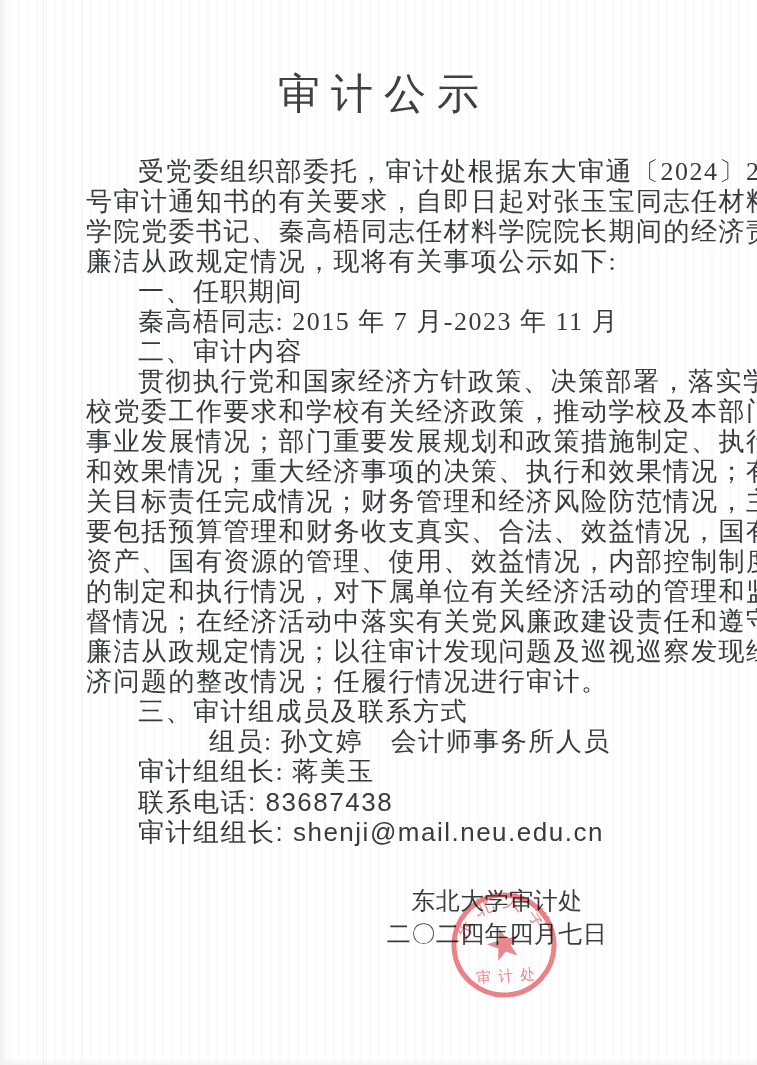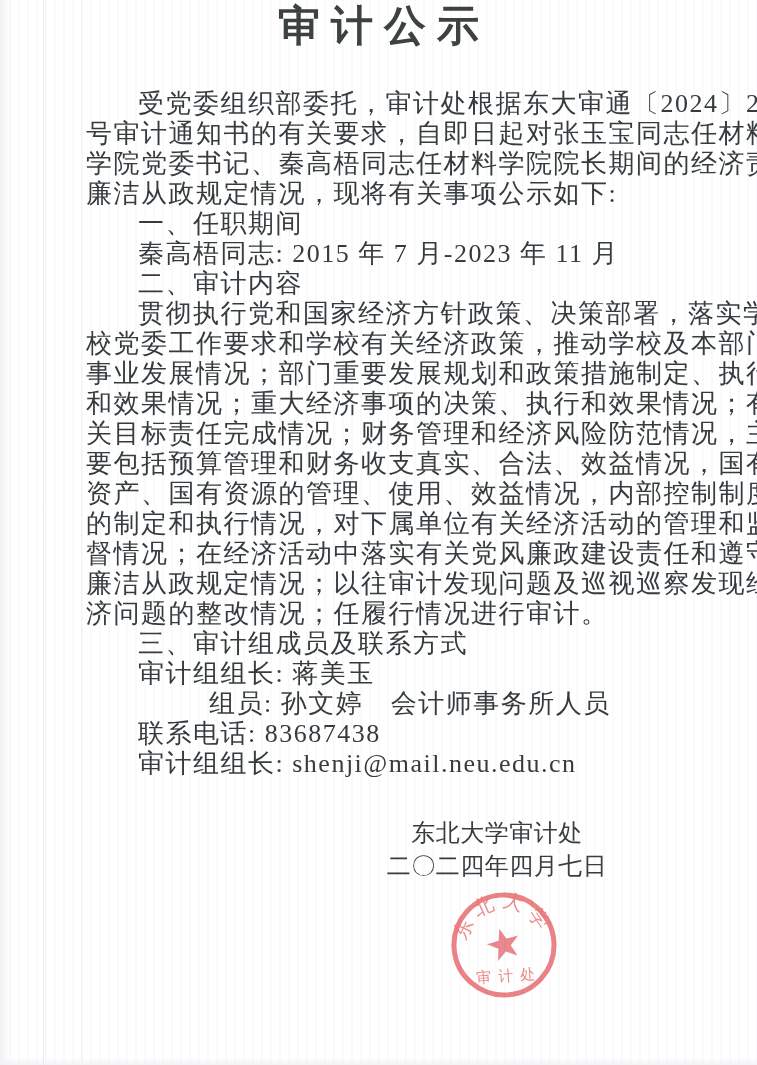--- a/index.html
+++ b/index.html
@@ -15,41 +15,42 @@
       repeating-linear-gradient(90deg, rgba(243,243,248,0.45) 0px, rgba(243,243,248,0.45) 2px, rgba(255,255,255,0) 2px, rgba(255,255,255,0) 9px);
     font-family: "Liberation Serif", "DejaVu Serif", serif;
     color: #363c3e;
   }
   .fold-line {
     position: absolute; top: 0; bottom: 0; width: 1px;
   }
   .fold-a { left: 43px; background: #ececef; }
   .fold-b { left: 81px; background: #f3f3f6; }
   .doc-title {
+    padding-top: 68px;
     text-align: center;
     font-family: "Liberation Sans", "DejaVu Sans", sans-serif;
-    font-weight: 700;
+    font-weight: 400;
     font-size: 42px;
     line-height: 52px;
     letter-spacing: 11px;
     text-indent: 11px;
     color: #3c4142;
   }
   .content {
     margin: 37px 6px 0 86px;
   }
   .line {
     font-size: 26px;
     line-height: 30px;
     letter-spacing: 1.5px;
     white-space: nowrap;
   }
   .indent { padding-left: 52px; }
   .indent-member { padding-left: 123px; }
-  .mono-latin { font-family: Liberation Serif, serif; }
+  .mono-latin { font-family: Liberation Sans, sans-serif; }
   .signature {
     margin-top: 38px;
     margin-left: 384px;
     width: 226px;
     text-align: center;
     font-size: 24px;
     line-height: 33px;
     letter-spacing: 0.5px;
     color: #383e40;
   }
@@ -94,22 +95,22 @@
     <div class="line">事业发展情况；部门重要发展规划和政策措施制定、执行</div>
     <div class="line">和效果情况；重大经济事项的决策、执行和效果情况；有</div>
     <div class="line">关目标责任完成情况；财务管理和经济风险防范情况，主</div>
     <div class="line">要包括预算管理和财务收支真实、合法、效益情况，国有</div>
     <div class="line">资产、国有资源的管理、使用、效益情况，内部控制制度</div>
     <div class="line">的制定和执行情况，对下属单位有关经济活动的管理和监</div>
     <div class="line">督情况；在经济活动中落实有关党风廉政建设责任和遵守</div>
     <div class="line">廉洁从政规定情况；以往审计发现问题及巡视巡察发现经</div>
     <div class="line">济问题的整改情况；任履行情况进行审计。</div>
     <div class="line indent">三、审计组成员及联系方式</div>
+    <div class="line indent-member">组员: 孙文婷　会计师事务所人员</div>
     <div class="line indent">审计组组长: 蒋美玉</div>
-    <div class="line indent-member">组员: 孙文婷　会计师事务所人员</div>
     <div class="line indent mono-latin">联系电话: 83687438</div>
     <div class="line indent mono-latin">审计组组长: shenji@mail.neu.edu.cn</div>
   </div>
 
   <div class="signature">
     <div>东北大学审计处</div>
     <div>二〇二四年四月七日</div>
   </div>
 
   <div class="seal">

